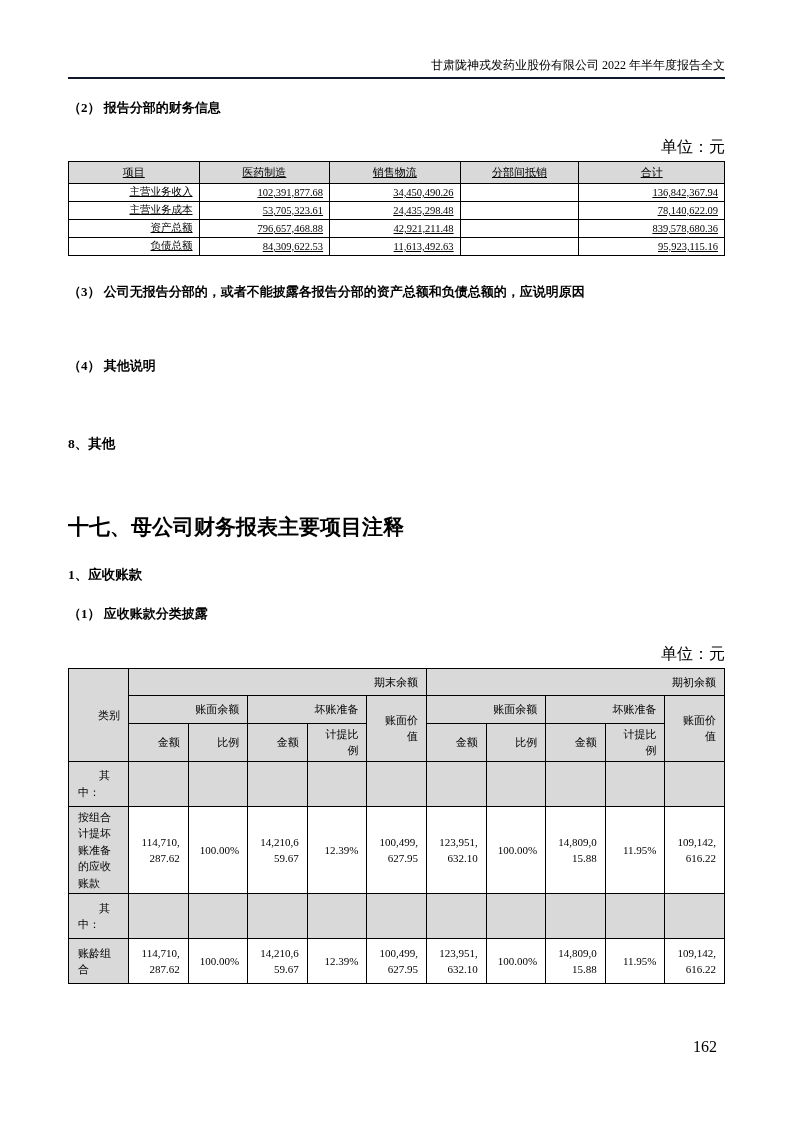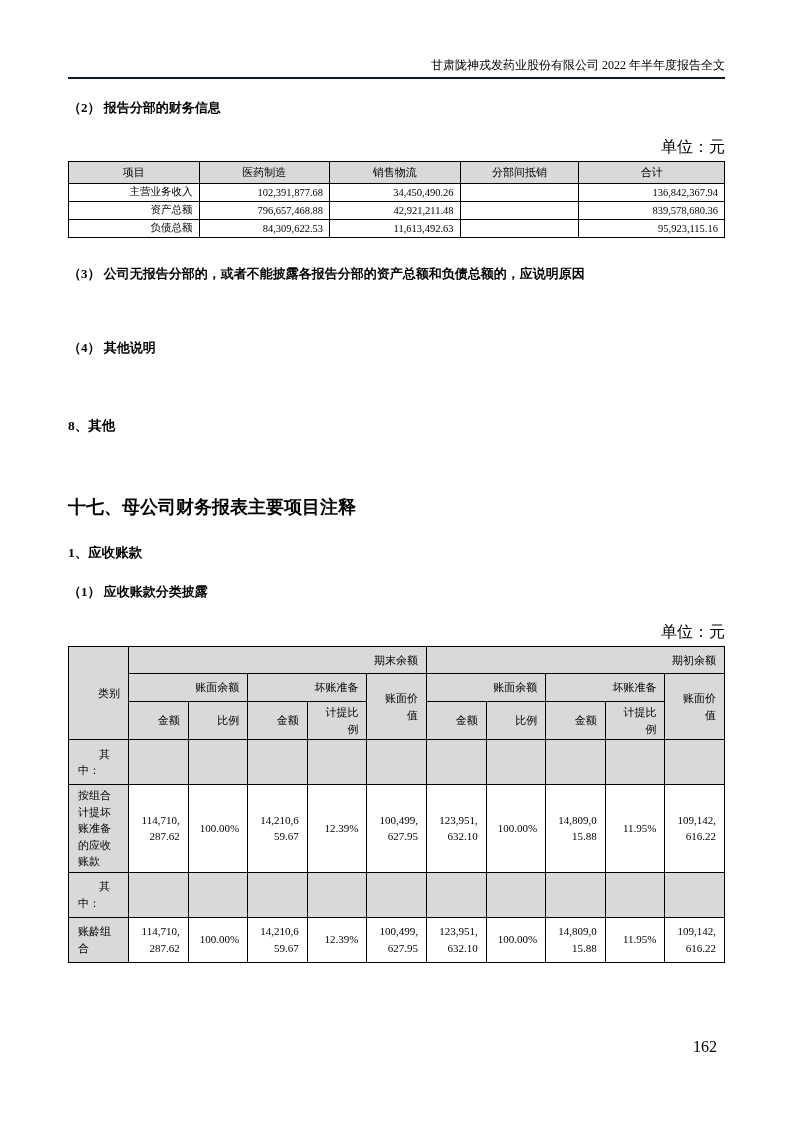--- a/index.html
+++ b/index.html
@@ -9,38 +9,38 @@
     overflow:hidden;
   }
   .doc-header {
     margin:0 68px; padding-top:57px; padding-bottom:3px;
     text-align:right; font-size:12px;
     border-bottom:2px solid #0f172a;
   }
   .content { margin:0 68px; }
   .h-paren  { font-size:13px;   font-weight:bold; line-height:1.3; }
   .h-num    { font-size:13.5px; font-weight:bold; line-height:1.3; }
-  .h-big    { font-size:18px;   font-weight:bold; line-height:1.3; }
+  .h-big    { font-size:21px;   font-weight:bold; line-height:1.3; }
   .mt-s2    { margin-top:21px; }
   .mt-unit1 { margin-top:20px; margin-bottom:3px; }
   .mt-s3    { margin-top:28px; }
   .mt-s4    { margin-top:57px; }
   .mt-s7    { margin-top:63px; }
   .mt-s8    { margin-top:60px; }
   .mt-s17   { margin-top:62px; }
   .mt-s171  { margin-top:24px; }
   .mt-s1711 { margin-top:23px; }
   .mt-unit2 { margin-top:21px; margin-bottom:3px; }
   .unit { text-align:right; font-size:16px; }
 
   table { width:100%; border-collapse:collapse; table-layout:fixed; }
   td { border:1px solid #000; vertical-align:middle; }
 
   
-  .seg { font-size:10.5px; }
+  .seg { font-size:10.5px;text-decoration:underline; }
   .seg td { height:17px; padding:0 6px; }
   .seg .hd { background:#d9d9d9; text-align:center; height:21px; font-size:11px; }
   .seg .item { text-align:right; }
   .seg .num  { text-align:right; }
 
   
   .recv { font-size:11px; }
   .recv td { padding:0; line-height:1.5; }
   .recv .hd  { background:#d9d9d9; text-align:right; padding:2px 8px; }
   .recv .cat { background:#d9d9d9; text-align:left; padding:2px 9px; word-break:break-all; }
@@ -90,20 +90,27 @@
         <td class="hd">合计</td>
       </tr>
       <tr>
         <td class="item">主营业务收入</td>
         <td class="num">102,391,877.68</td>
         <td class="num">34,450,490.26</td>
         <td class="num"></td>
         <td class="num">136,842,367.94</td>
       </tr>
       <tr>
+        <td class="item">主营业务成本</td>
+        <td class="num">53,705,323.61</td>
+        <td class="num">24,435,298.48</td>
+        <td class="num"></td>
+        <td class="num">78,140,622.09</td>
+      </tr>
+      <tr>
         <td class="item">资产总额</td>
         <td class="num">796,657,468.88</td>
         <td class="num">42,921,211.48</td>
         <td class="num"></td>
         <td class="num">839,578,680.36</td>
       </tr>
       <tr>
         <td class="item">负债总额</td>
         <td class="num">84,309,622.53</td>
         <td class="num">11,613,492.63</td>

